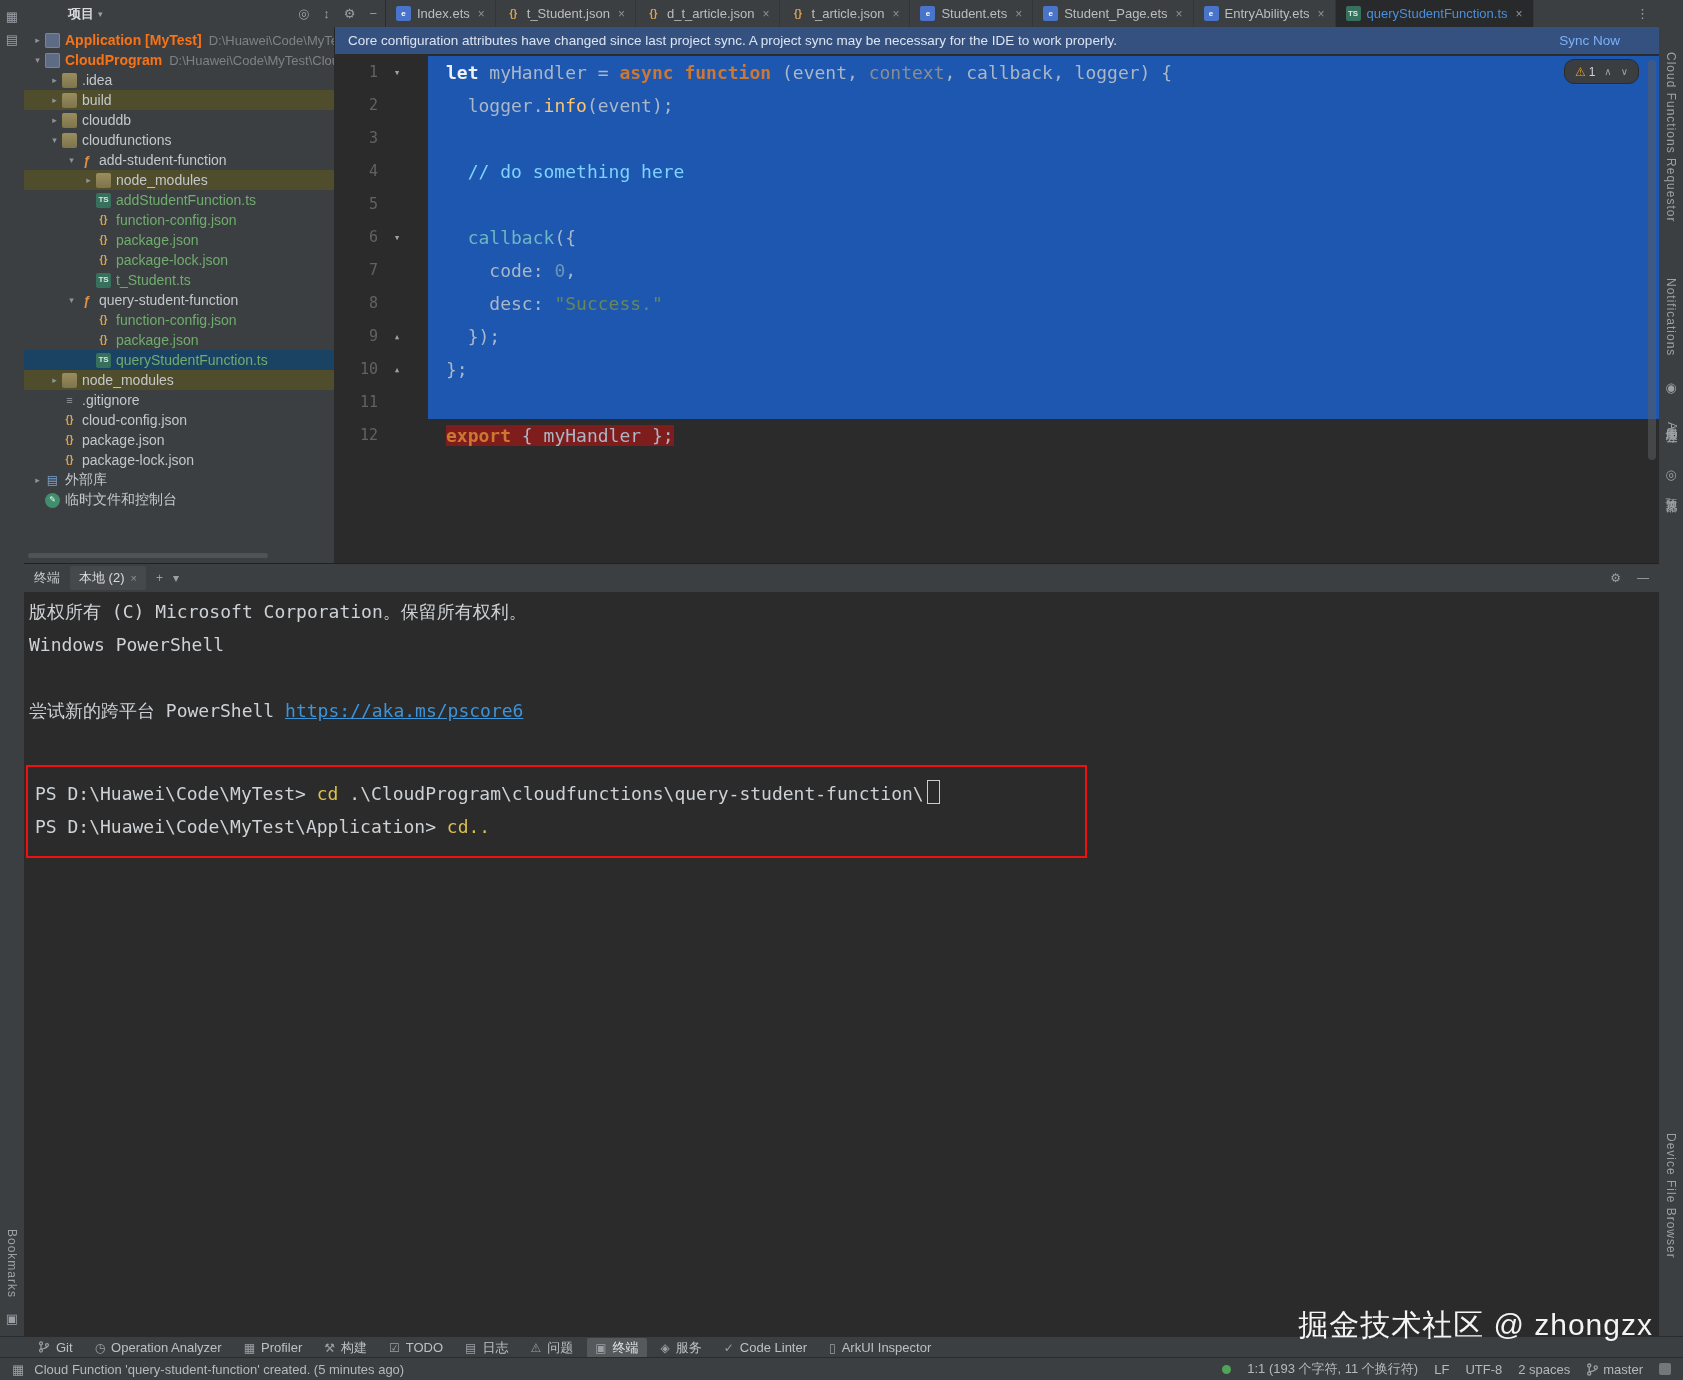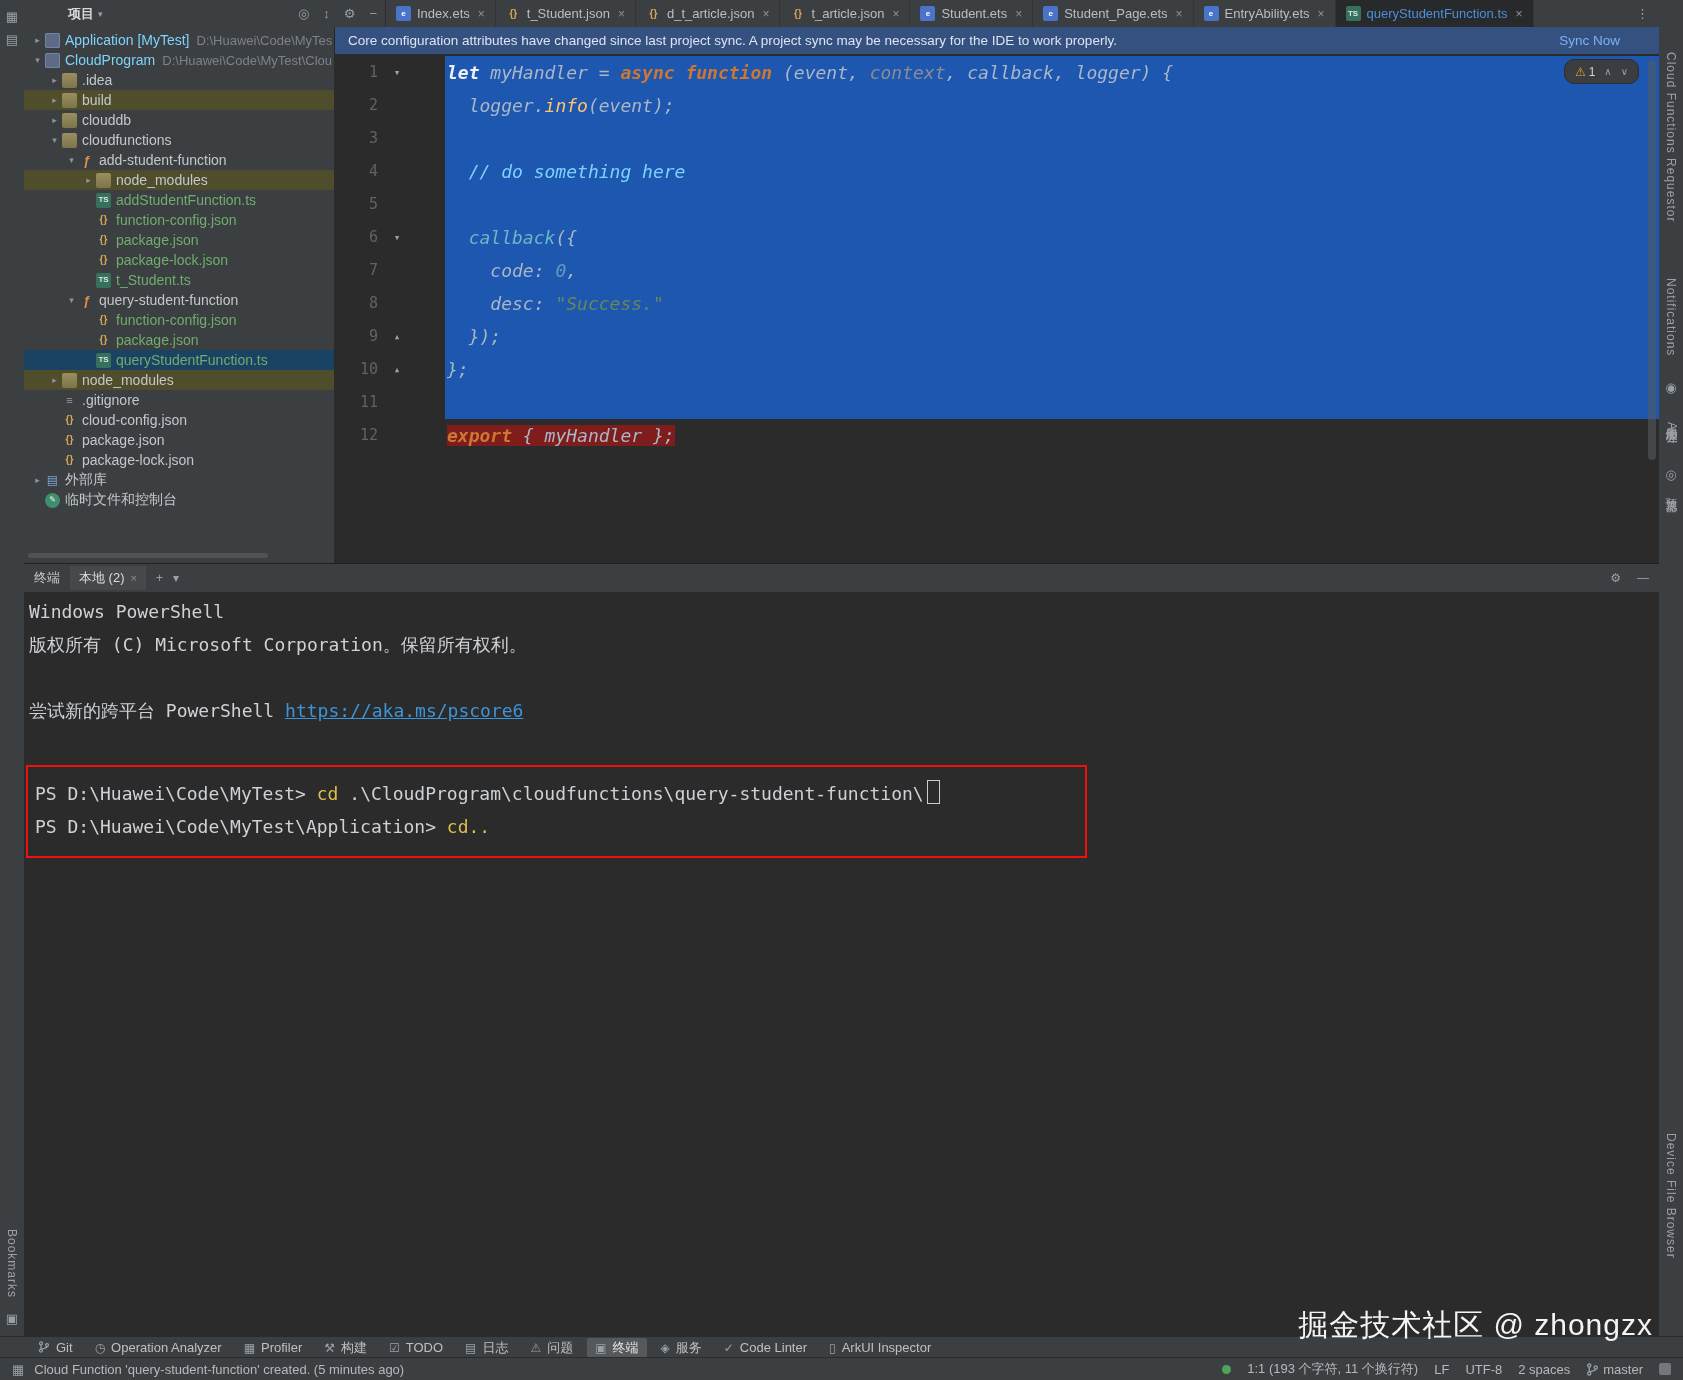--- a/index.html
+++ b/index.html
@@ -30,42 +30,42 @@
   .banner .sync{margin-left:auto;color:#7db0f7;margin-right:25px;}
 
   
   .tree-panel{position:absolute;left:24px;top:27px;width:310px;height:536px;background:#3c3f41;border-right:1px solid #232526;overflow:hidden;}
   .tree{padding-top:3px;}
   .trow{height:20px;display:flex;align-items:center;font-size:14px;color:#c3c7cb;white-space:nowrap;overflow:hidden;}
   .trow.ex{background:#504d2c;}
   .trow.sel{background:#1a4263;}
   .trow .arrow{width:15px;flex:none;text-align:center;color:#8f9398;font-size:9px;}
   .trow .lbl{margin-left:5px;}
-  .trow .lbl.bold{font-weight:normal;color:#7dd3fc;}
+  .trow .lbl.bold{font-weight:bold;color:#f97316;}
   .trow .lbl.c-added{color:#6fac6d;}
   .trow .path{color:#7d8287;margin-left:7px;font-size:13px;}
   .fi{width:15px;height:15px;flex:none;display:inline-flex;align-items:center;justify-content:center;border-radius:2px;line-height:1;}
   .fi-ets{background:#4a74c9;color:#fff;font-size:8px;font-weight:bold;}
   .fi-json{color:#d8a657;font-weight:bold;font-size:10px;}
   .fi-ts{background:#37705c;color:#d9e8e1;font-size:8px;font-weight:bold;text-align:right;}
   .fi-folder{background:linear-gradient(#9a8e5e,#7d744b);}
   .fi-fx{color:#e09048;font-style:italic;font-weight:bold;font-size:13px;}
   .fi-lib{color:#7ba3d0;font-size:12px;}
   .fi-scratch{background:#3f8f6e;border-radius:50%;color:#eaf4ef;font-size:8px;}
   .fi-app{background:#5d6b85;box-shadow:inset 0 0 0 1px #7285a8;}
   .fi-txt{color:#9aa0a6;font-size:11px;}
   .hscroll{position:absolute;left:4px;bottom:5px;width:240px;height:5px;background:#5a5e61;opacity:.65;border-radius:3px;}
 
   
   .editor{position:absolute;left:334px;top:54px;right:24px;height:509px;background:#2b2b2b;}
   .code{padding-top:2px;}
   .crow{display:flex;height:33px;line-height:33px;font-family:"DejaVu Sans Mono","Liberation Mono",monospace;font-size:18px;}
   .gutter{width:44px;flex:none;text-align:right;padding-right:6px;color:#606366;font-size:15px;}
   .fold{width:26px;flex:none;text-align:center;color:#9da0a8;font-size:11px;}
-  .ctext{flex:1;white-space:pre;margin-left:35px;padding-left:2px;color:#a9b7c6;font-style:italic;}
+  .ctext{flex:1;white-space:pre;margin-left:18px;padding-left:18px;color:#a9b7c6;}
   .ctext.sel-full{background:#1e57b0;}
   .sel-text{background:#7f1d1d;}
   .c-p{color:#a9b7c6;}
   .c-wb{color:#edf0f4;font-weight:bold;}
   .c-kw{color:#cc7832;font-weight:bold;}
   .c-gr{color:#8a8e94;}
   .c-cm{color:#7dd3fc;}
   .c-fn{color:#ffc66d;}
   .c-call{color:#6cb6c5;}
   .c-num{color:#6897bb;}
@@ -396,22 +396,22 @@
     </span>
     <span class="term-btn">+</span>
     <span class="term-btn">▾</span>
     <div class="term-right">
       <span class="term-btn">⚙</span>
       <span class="term-btn">—</span>
     </div>
   </div>
   <div class="term-body">
     <div id="term-lines">
+        <div class="tline"><span>版权所有 (C) Microsoft Corporation。保留所有权利。</span></div>
         <div class="tline"><span>Windows PowerShell</span></div>
-        <div class="tline"><span>版权所有 (C) Microsoft Corporation。保留所有权利。</span></div>
         <div class="tline">&nbsp;</div>
         <div class="tline"><span>尝试新的跨平台 PowerShell </span><span class="t-link">https://aka.ms/pscore6</span></div>
         <div class="tline">&nbsp;</div>
       </div>
     <div class="highlight-box" id="term-box">
         <div class="tline"><span>PS D:\Huawei\Code\MyTest&gt; </span><span class="t-cmd">cd</span><span> .\CloudProgram\cloudfunctions\query-student-function\</span><span class="t-cursor"></span></div>
         <div class="tline"><span>PS D:\Huawei\Code\MyTest\Application&gt; </span><span class="t-cmd">cd..</span></div>
       </div>
   </div>
 </div>

